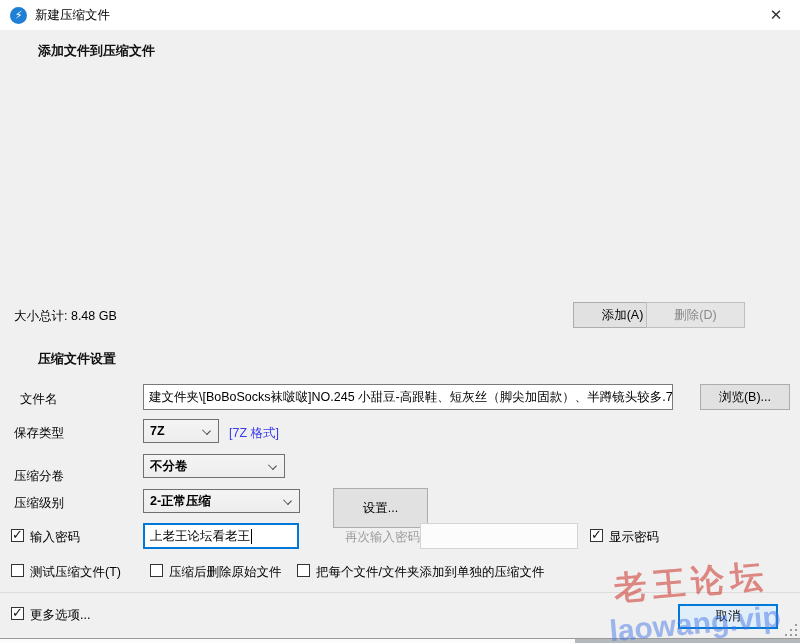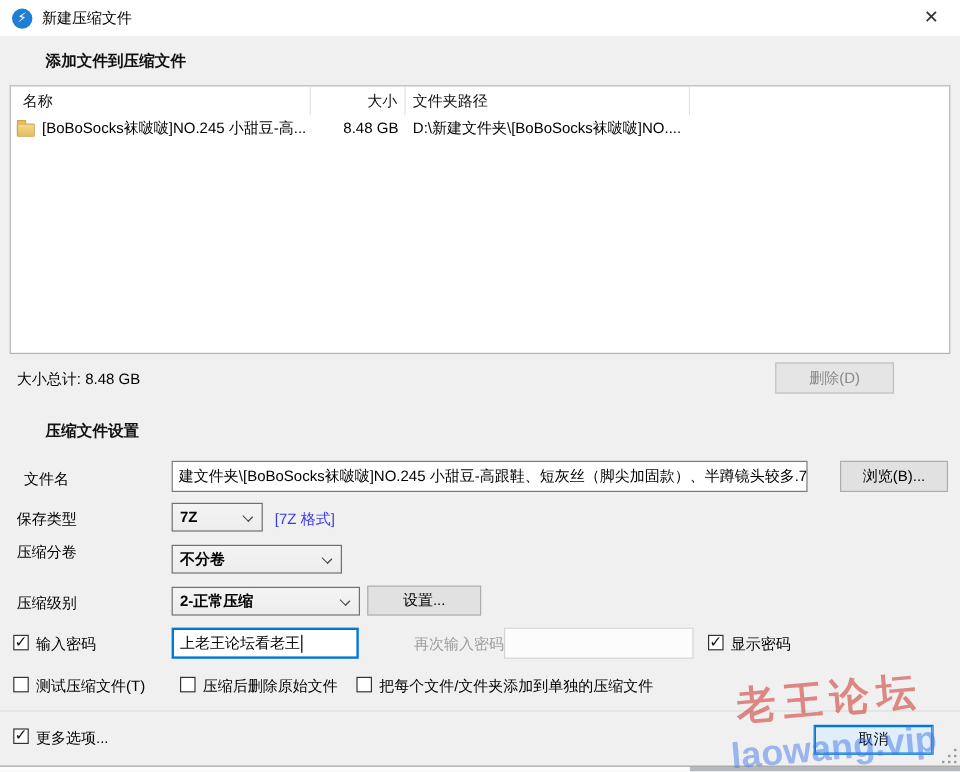--- a/index.html
+++ b/index.html
@@ -140,67 +140,52 @@
 <div id="dialog">
 
   <div class="titlebar">
     <span class="app-icon">⚡</span>
     <span class="title-text">新建压缩文件</span>
     <span class="close-btn">✕</span>
   </div>
 
   <div class="section-heading" style="top:42px;">添加文件到压缩文件</div>
 
-  <div class="filelist">
-    <div class="fl-header">
-      <div class="hcell hc-name">名称</div>
-      <div class="hcell hc-size">大小</div>
-      <div class="hcell hc-path">文件夹路径</div>
-      <div class="hcell hc-fill"></div>
-    </div>
-    <div class="fl-row">
-      <div class="cell c-name">
-        <span class="folder-icon"></span>
-        <span>[BoBoSocks袜啵啵]NO.245 小甜豆-高...</span>
-      </div>
-      <div class="cell c-size">8.48 GB</div>
-      <div class="cell c-path">D:\新建文件夹\[BoBoSocks袜啵啵]NO....</div>
-    </div>
-  </div>
 
   <div class="label" style="left:14px; top:308px;">大小总计: 8.48 GB</div>
+  <div class="btn" style="left:573px; top:302px; width:99px; height:26px;">添加(A)</div>
   <div class="btn disabled" style="left:646px; top:302px; width:99px; height:26px;">删除(D)</div>
 
   <div class="section-heading" style="top:350px;">压缩文件设置</div>
 
   <div class="label" style="left:20px; top:391px;text-align:center;">文件名</div>
   <div class="textbox" style="left:143px; top:384px; width:530px; height:26px;">
     <span>建文件夹\[BoBoSocks袜啵啵]NO.245 小甜豆-高跟鞋、短灰丝（脚尖加固款）、半蹲镜头较多.7z</span>
   </div>
   <div class="btn" style="left:700px; top:384px; width:90px; height:26px;">浏览(B)...</div>
 
   <div class="label" style="left:14px; top:425px;">保存类型</div>
   <div class="combo" style="left:143px; top:419px; width:76px;">
     <span>7Z</span>
     <span class="chevron"></span>
   </div>
   <div class="label link" style="left:229px; top:425px;">[7Z 格式]</div>
 
-  <div class="label" style="left:14px; top:452px;">压缩分卷</div>
+  <div class="label" style="left:14px; top:468px;">压缩分卷</div>
   <div class="combo" style="left:143px; top:454px; width:142px;">
     <span>不分卷</span>
     <span class="chevron"></span>
   </div>
 
   <div class="label" style="left:14px; top:495px;">压缩级别</div>
   <div class="combo" style="left:143px; top:489px; width:157px;">
     <span>2-正常压缩</span>
     <span class="chevron"></span>
   </div>
-  <div class="btn" style="left:306px; top:488px; width:95px; height:25px;">设置...</div>
+  <div class="btn" style="left:333px; top:488px; width:95px; height:40px;">设置...</div>
 
   <span class="cb checked" style="left:11px; top:529px;"></span>
   <div class="label" style="left:30px; top:529px;">输入密码</div>
   <div class="textbox focused" style="left:143px; top:523px; width:156px; height:26px;">
     <span>上老王论坛看老王</span>
       <span class="caret"></span>
   </div>
   <div class="label dim" style="left:345px; top:529px;">再次输入密码</div>
   <div class="textbox disabled" style="left:420px; top:523px; width:158px; height:26px;">
     <span></span>

